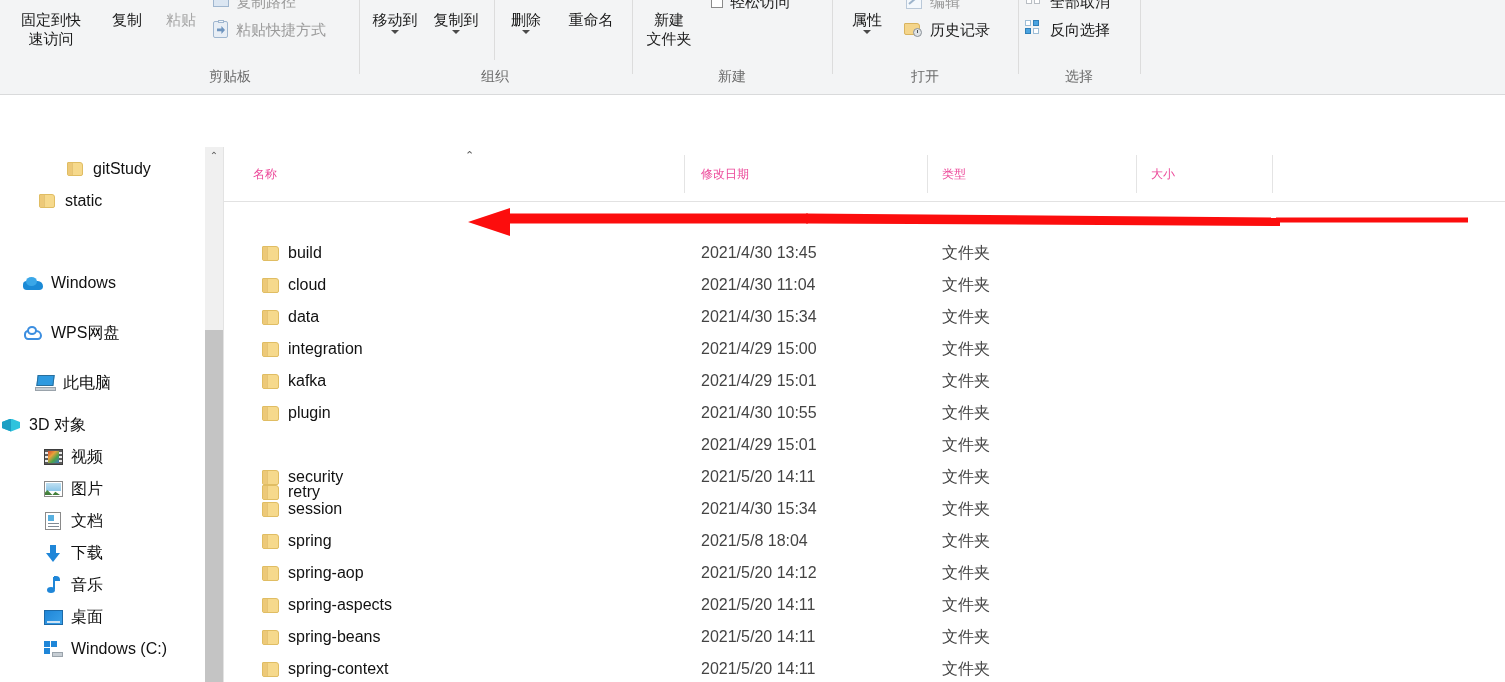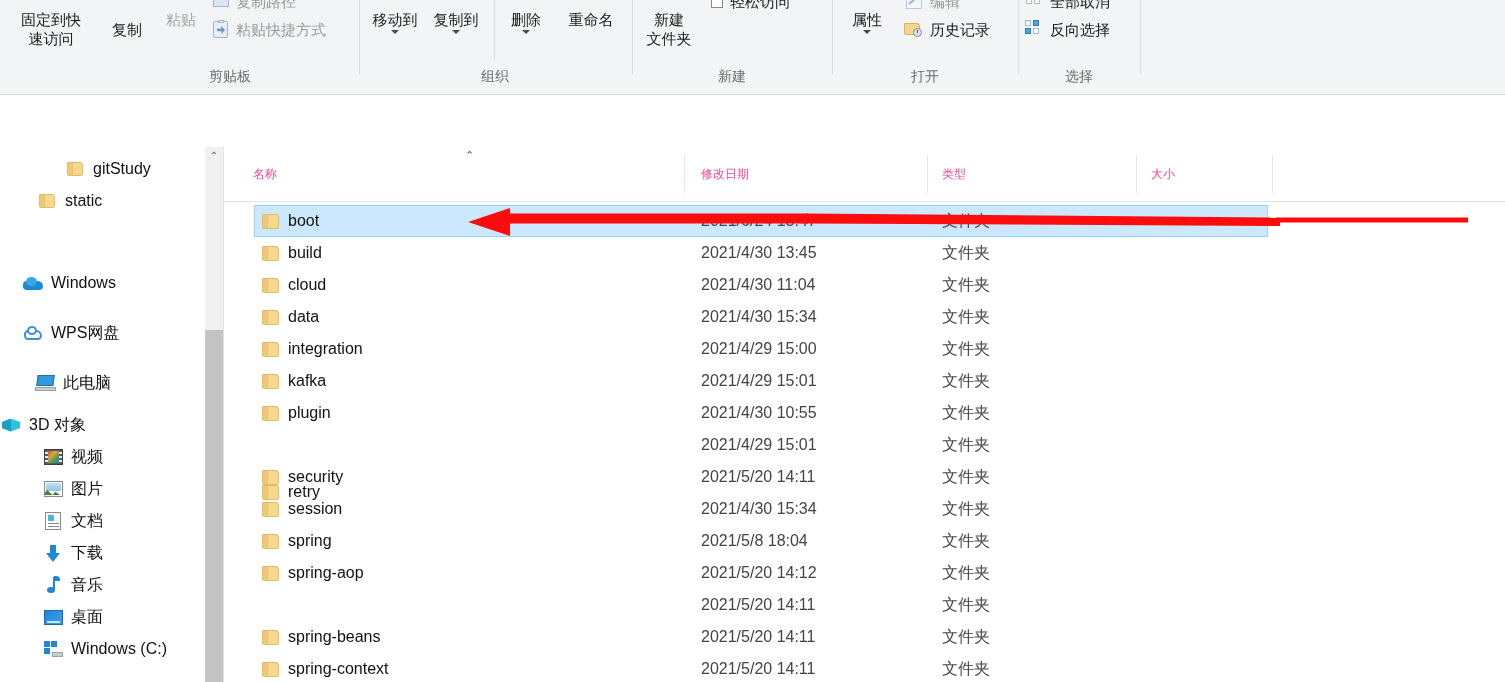--- a/index.html
+++ b/index.html
@@ -161,21 +161,21 @@
 <body>
 
 <div class="app">
 
   <div class="ribbon">
 
     <div class="rib-btn" style="left:8px;top:10px;width:86px;">
       <div>固定到快</div>
       <div>速访问</div>
     </div>
-    <div class="rib-btn" style="left:98px;top:20px;width:58px;">
+    <div class="rib-btn" style="left:98px;top:10px;width:58px;">
       <div>复制</div>
     </div>
     <div class="rib-btn dim" style="left:152px;top:10px;width:58px;">
       <div>粘贴</div>
     </div>
 
     <div class="icon-sq" style="left:213px;top:-6px;">
       <div style="width:16px;height:13px;border:1px solid #9fb6cf;background:#dbe6f2;box-sizing:border-box;"></div>
     </div>
     <div class="rib-small" style="left:236px;top:-8px;">复制路径</div>
@@ -410,33 +410,20 @@
     </div>
     <div class="divider" style="left:912px;"></div>
     <div class="cell" style="left:927px;">
       <span>大小</span>
     </div>
     <div class="divider" style="left:1048px;"></div>
   </div>
 
   <div class="filelist">
 
-    <div class="frow sel" style="top:3px;">
-      <div class="selbg"></div>
-      <div class="fcell" style="left:38px;">
-          <span class="row-folder"></span>
-          <span class="fname">boot</span>
-        </div>
-      <div class="fcell" style="left:477px;">
-          <span class="fdate">2021/6/24 13:47</span>
-        </div>
-      <div class="fcell" style="left:718px;">
-          <span class="ftype">文件夹</span>
-        </div>
-    </div>
 
     <div class="frow" style="top:35px;padding-left:22px;">
       <div class="fcell" style="left:38px;">
           <span class="row-folder"></span>
           <span class="fname">build</span>
         </div>
       <div class="fcell" style="left:477px;">
           <span class="fdate">2021/4/30 13:45</span>
         </div>
       <div class="fcell" style="left:718px;">
@@ -568,20 +555,24 @@
         </div>
       <div class="fcell" style="left:477px;">
           <span class="fdate">2021/5/20 14:12</span>
         </div>
       <div class="fcell" style="left:718px;">
           <span class="ftype">文件夹</span>
         </div>
     </div>
 
     <div class="frow" style="top:387px;">
+      <div class="fcell" style="left:38px;">
+          <span class="row-folder"></span>
+          <span class="fname">spring-aspects</span>
+        </div>
       <div class="fcell" style="left:477px;">
           <span class="fdate">2021/5/20 14:11</span>
         </div>
       <div class="fcell" style="left:718px;">
           <span class="ftype">文件夹</span>
         </div>
     </div>
 
     <div class="frow" style="top:419px;">
       <div class="fcell" style="left:38px;">

